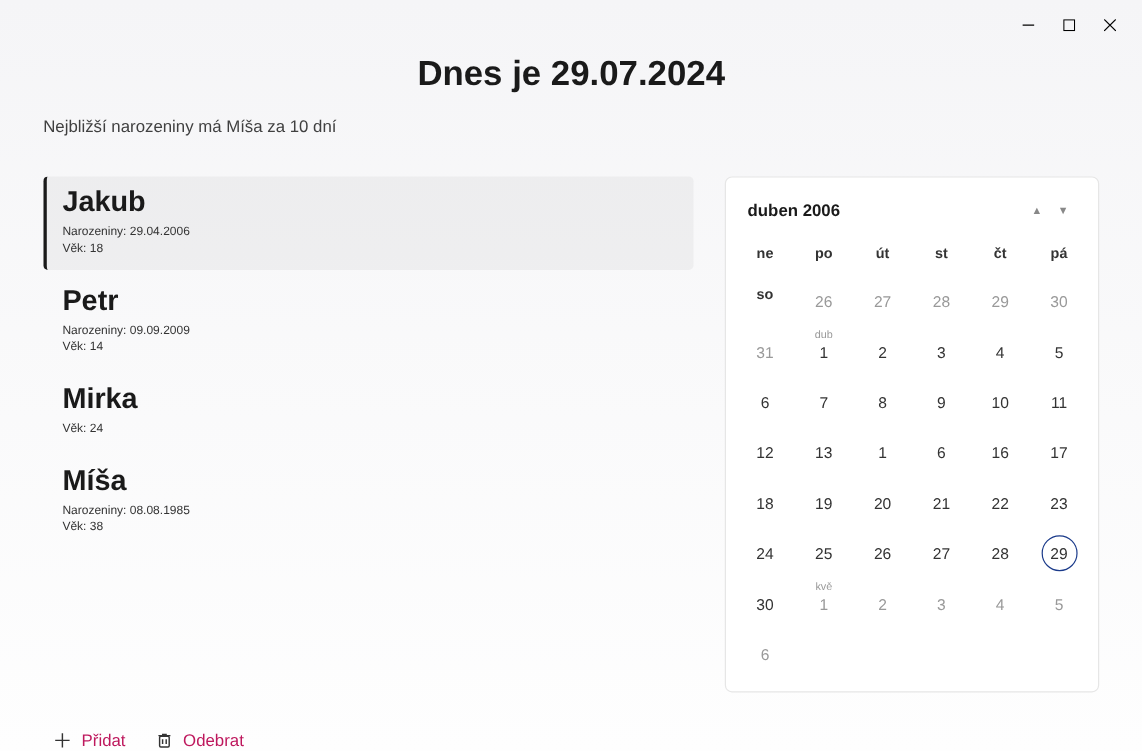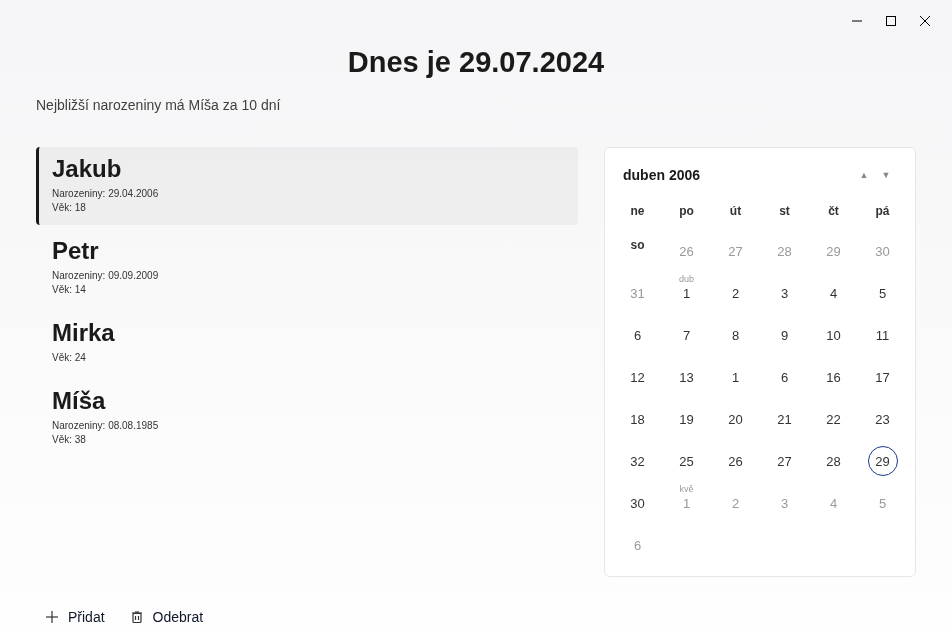--- a/index.html
+++ b/index.html
@@ -138,21 +138,21 @@
     .toolbar {
       display: flex;
       gap: 24px;
       padding: 32px 0 0 8px;
     }
     .tool-btn {
       display: flex;
       align-items: center;
       gap: 8px;
       font-size: 14px;
-      color: #0f172a;
+      color: #be185d;
       cursor: pointer;
       background: none;
       border: none;
       font-family: inherit;
     }
     .tool-btn svg {
       width: 16px;
       height: 16px;
     }
   </style>
@@ -301,21 +301,21 @@
           <div class="cal-day">
             <span>21</span>
           </div>
           <div class="cal-day">
             <span>22</span>
           </div>
           <div class="cal-day">
             <span>23</span>
           </div>
           <div class="cal-day">
-            <span>32</span>
+            <span>24</span>
           </div>
           <div class="cal-day">
             <span>25</span>
           </div>
           <div class="cal-day">
             <span>26</span>
           </div>
           <div class="cal-day">
             <span>27</span>
           </div>

